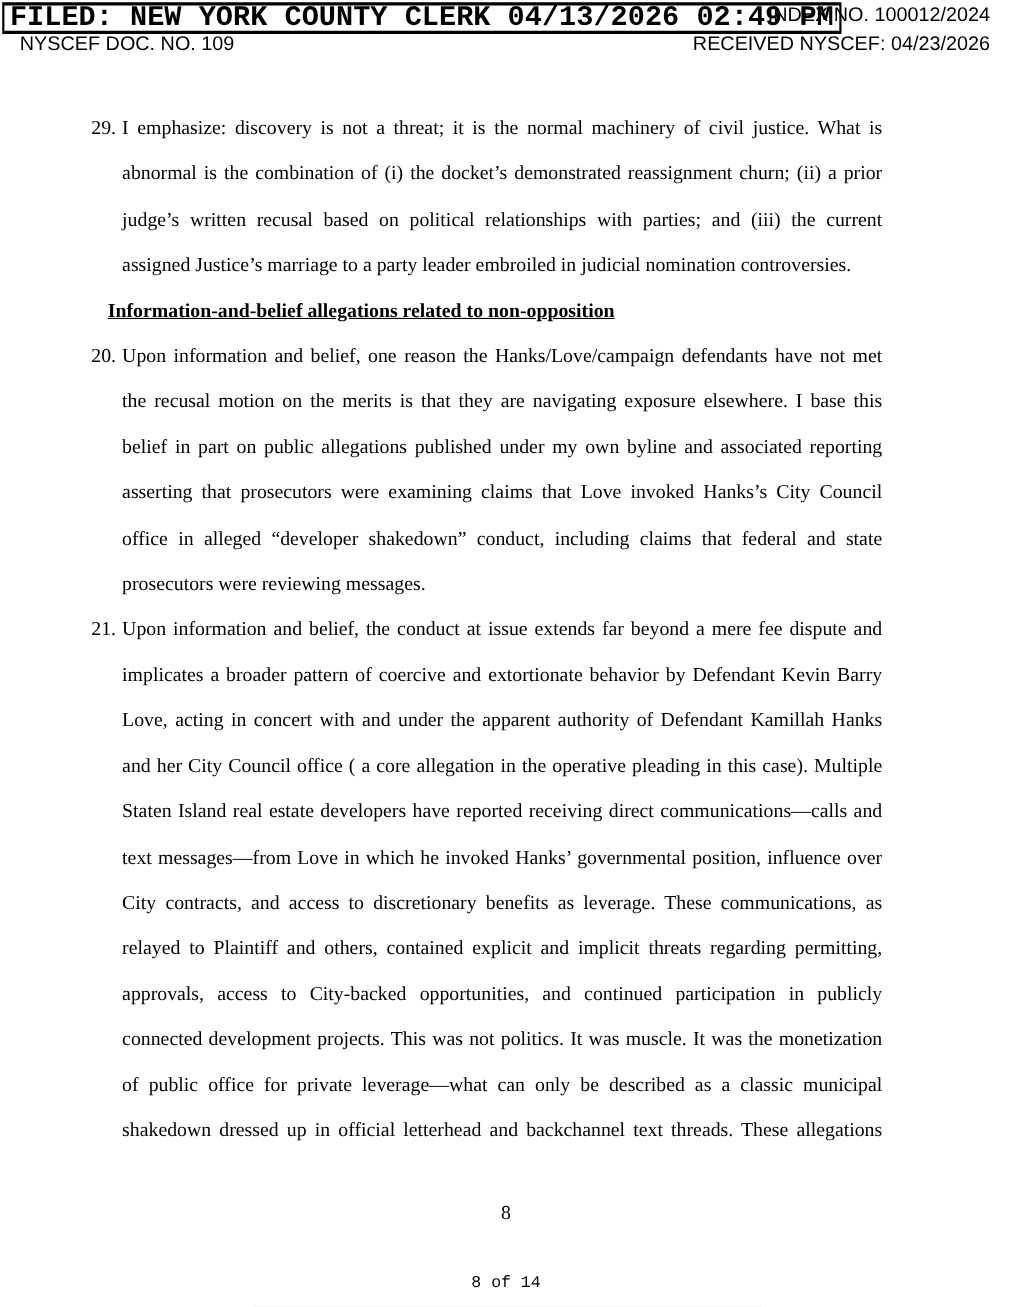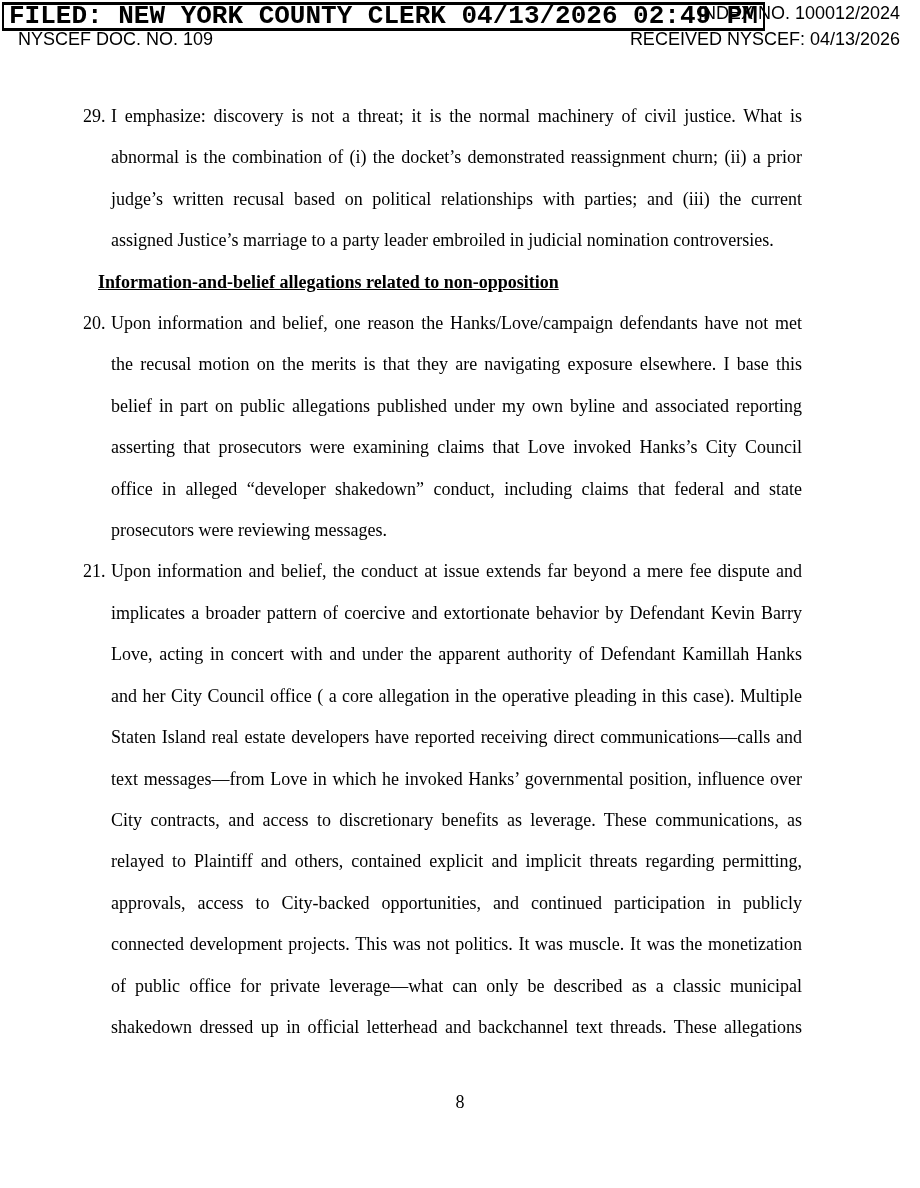--- a/index.html
+++ b/index.html
@@ -81,21 +81,21 @@
   }
 </style>
 </head>
 <body>
 
 <div class="page">
 
   <div class="filed-stamp">FILED: NEW YORK COUNTY CLERK 04/13/2026 02:49 PM</div>
   <div class="hdr-mono index-no">INDEX NO. 100012/2024</div>
   <div class="hdr-mono doc-no">NYSCEF DOC. NO. 109</div>
-  <div class="hdr-mono received">RECEIVED NYSCEF: 04/13/2026</div>
+  <div class="hdr-mono received">RECEIVED NYSCEF: 04/23/2026</div>
 
   <div class="doc-body">
 
     <div class="para">
       <span class="para-num">29.</span>
       <span class="para-text">I emphasize: discovery is not a threat; it is the normal machinery of civil justice. What is abnormal is the combination of (i) the docket’s demonstrated reassignment churn; (ii) a prior judge’s written recusal based on political relationships with parties; and (iii) the current assigned Justice’s marriage to a party leader embroiled in judicial nomination controversies.</span>
     </div>
 
     <div class="heading">
       <span class="heading-text">Information-and-belief allegations related to non-opposition</span>
@@ -107,14 +107,15 @@
     </div>
 
     <div class="para justify-last">
       <span class="para-num">21.</span>
       <span class="para-text">Upon information and belief, the conduct at issue extends far beyond a mere fee dispute and implicates a broader pattern of coercive and extortionate behavior by Defendant Kevin Barry Love, acting in concert with and under the apparent authority of Defendant Kamillah Hanks and her City Council office ( a core allegation in the operative pleading in this case). Multiple Staten Island real estate developers have reported receiving direct communications—calls and text messages—from Love in which he invoked Hanks’ governmental position, influence over City contracts, and access to discretionary benefits as leverage. These communications, as relayed to Plaintiff and others, contained explicit and implicit threats regarding permitting, approvals, access to City-backed opportunities, and continued participation in publicly connected development projects. This was not politics. It was muscle. It was the monetization of public office for private leverage—what can only be described as a classic municipal shakedown dressed up in official letterhead and backchannel text threads. These allegations</span>
     </div>
 
   </div>
 
   <div class="page-number">8</div>
+  <div class="pagination">8 of 14</div>
 
 </div>
 
 </body></html>

